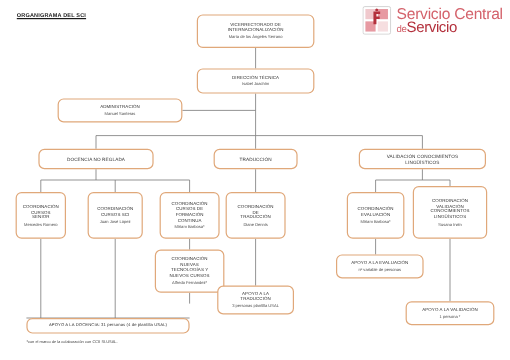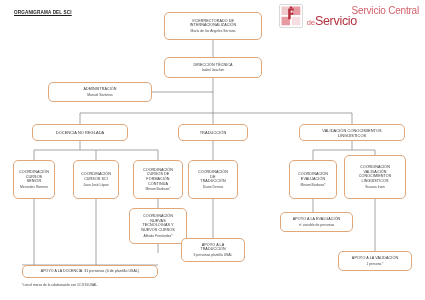--- a/index.html
+++ b/index.html
@@ -42,25 +42,24 @@
     width: 24px;
     height: 24px;
     position: relative;
     flex: 0 0 auto;
   }
   #brand-text {
     line-height: 1.02;
     padding-top: 1px;
   }
   .brand-l1 {
-    font-size: 10px;
+    font-size: 13px;
     color: #d4626b;
     letter-spacing: -0.2px;
     white-space: nowrap;
-    margin-left: 45px;
   }
   .brand-l2 {
     font-size: 12.5px;
     color: #b3303c;
     letter-spacing: -0.3px;
     white-space: nowrap;
     margin-top: -1px;
   }
   .brand-de {
     font-size: 8px;

